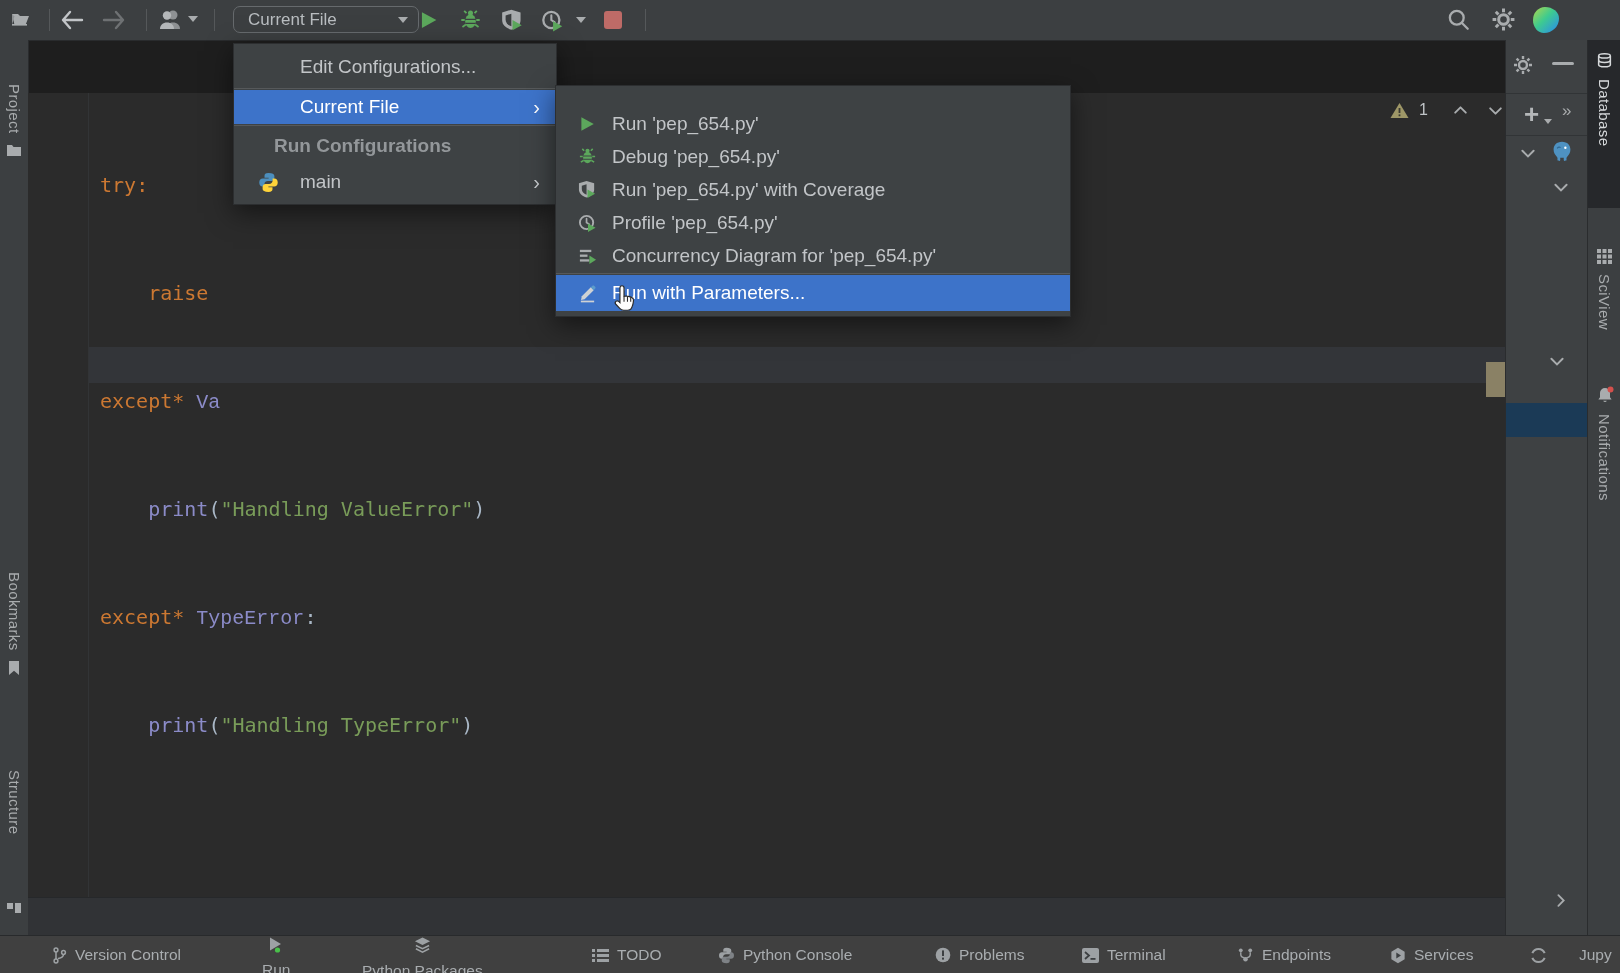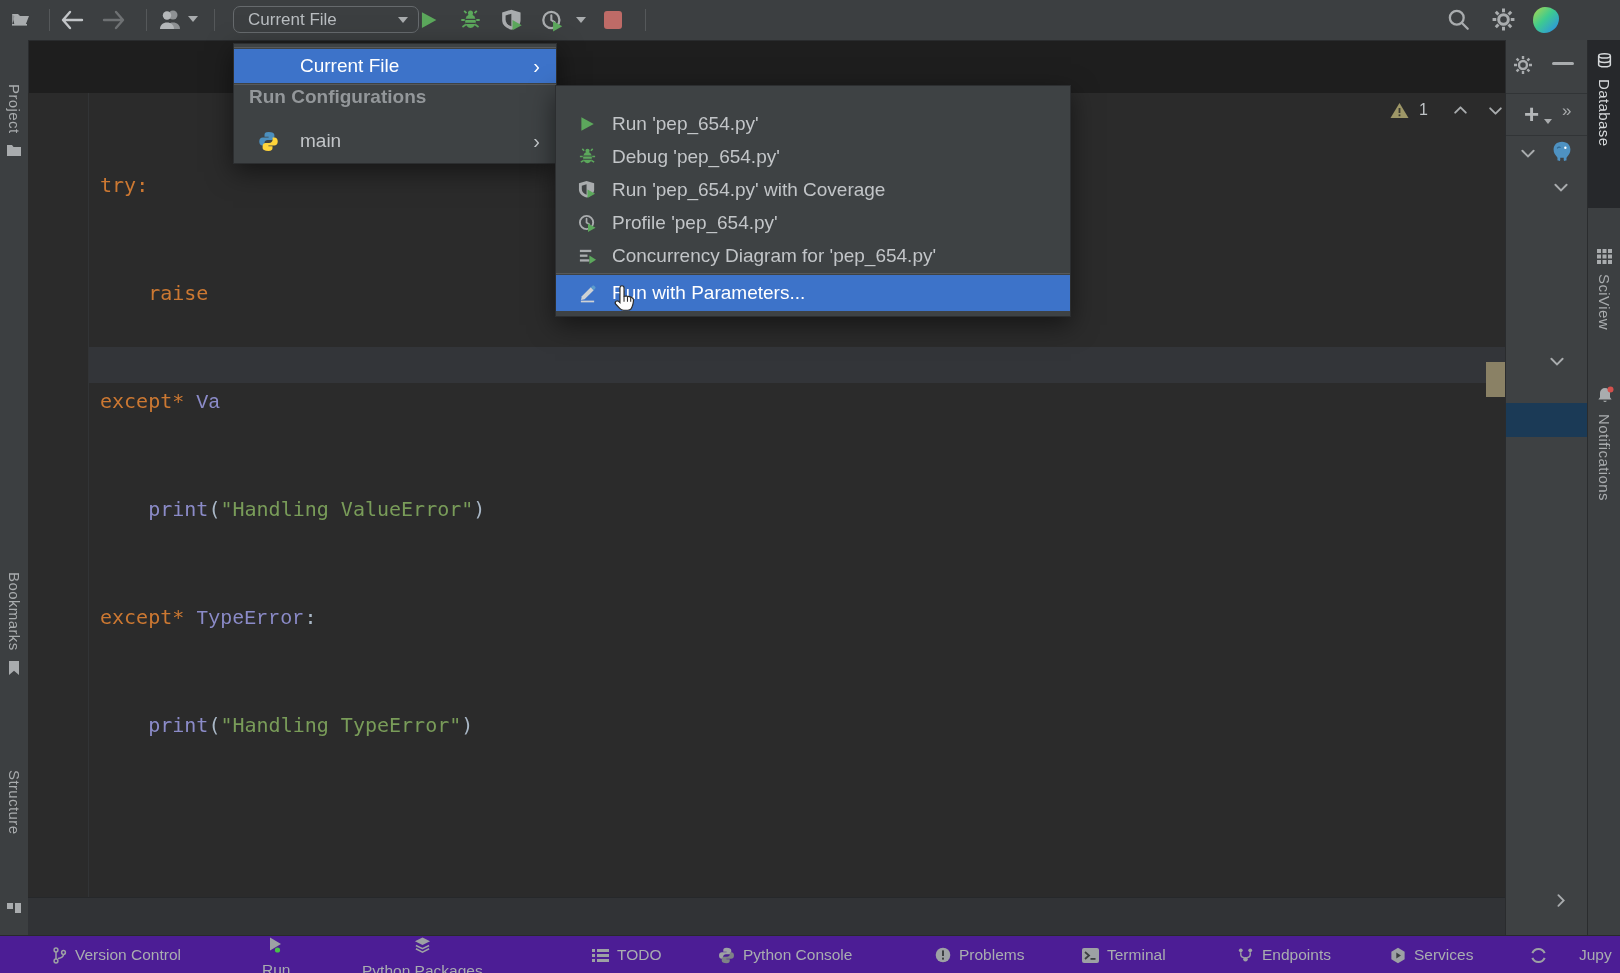--- a/index.html
+++ b/index.html
@@ -49,34 +49,34 @@
   #dbhead{position:absolute;left:0;top:0;width:100%;height:53px;border-bottom:1px solid #313436;}
   #dbtools{position:absolute;left:0;top:53px;width:100%;height:42px;border-bottom:1px solid #313436;}
   #dbsel{position:absolute;left:0;top:363px;width:100%;height:34px;background:#1B3A56;}
 
   
   #rightstripe{left:1587px;top:40px;width:33px;height:895px;background:#3C3F41;border-left:1px solid #2A2C2E;box-sizing:border-box;}
   #rs-active-bg{position:absolute;left:0;top:0;width:100%;height:168px;background:#26282B;}
   .rsgroup{position:absolute;left:0;width:33px;display:flex;flex-direction:column;align-items:center;gap:9px;}
 
   
-  #statusbar{left:0;top:935px;width:1620px;height:38px;background:#4c1d95;border-top:1px solid #282A2C;box-sizing:border-box;}
+  #statusbar{left:0;top:935px;width:1620px;height:38px;background:#404040;border-top:1px solid #282A2C;box-sizing:border-box;}
   .sitem{position:absolute;top:0;height:38px;display:flex;align-items:center;gap:8px;cursor:pointer;}
   .sitem span{color:#A9ADB0;font-size:15.5px;white-space:nowrap;}
 
   
   .menu{position:absolute;background:#3E4244;border:1px solid #2C2E30;box-shadow:0 8px 24px rgba(0,0,0,.5);z-index:30;}
   #menu1{left:233px;top:43px;width:322px;padding:2px 0 4px 0;}
   #menu2{left:555px;top:85px;width:514px;padding:5px 0;}
   .mi{position:relative;display:flex;align-items:center;color:#C2C5C8;font-size:19px;cursor:pointer;}
   .mi .mico{position:absolute;left:24px;}
   .mi .mtext{padding-left:66px;}
   .mi.sel{background:#3D73C9;color:#FFFFFF;}
   .msep{height:1px;background:#56595B;margin:1px 0;}
-  .mhead{color:#93979A;font-weight:bold;font-size:19px;padding-left:15px;display:flex;cursor:default;}
+  .mhead{color:#93979A;font-weight:bold;font-size:19px;padding-left:40px;display:flex;align-items:center;cursor:default;}
   .subarrow{position:absolute;right:16px;font-size:20px;color:#C6C9CC;line-height:1;}
   .mi.sel .subarrow{color:#fff;}
   #menu2 .mi .mico{left:22px;}
   #menu2 .mi .mtext{padding-left:56px;}
 
   #cursor{left:612px;top:284px;z-index:50;}
 </style>
 </head>
 <body>
 
@@ -426,20 +426,23 @@
       <svg width="17" height="17" viewBox="0 0 18 18">
           <path d="M2.5 6.5a7 7 0 0 1 13 0" fill="none" stroke="#9DA1A4" stroke-width="2.2"></path>
           <path d="M15.5 11.5a7 7 0 0 1-13 0" fill="none" stroke="#9DA1A4" stroke-width="2.2"></path>
         </svg>
     </span>
     <span>Jupy</span>
   </div>
 </div>
 
 <div id="menu1" class="menu">
+  <div class="mi" style="height:41px;">
+    <span class="mtext">Edit Configurations...</span>
+  </div>
   <div class="msep"></div>
   <div class="mi sel" style="height:34px;">
     <span class="mtext">Current File</span>
     <span class="subarrow">›</span>
   </div>
   <div class="msep"></div>
   <div class="mhead" style="height:37px;">
     <span>Run Configurations</span>
   </div>
   <div class="mi" style="height:36px;">

